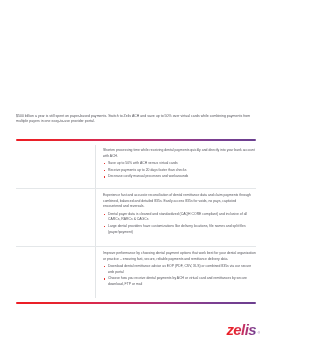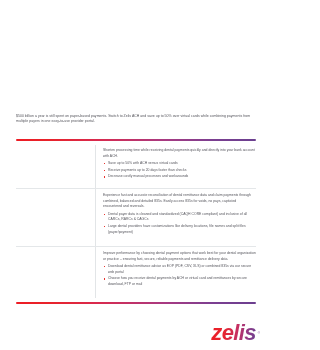--- a/index.html
+++ b/index.html
@@ -131,21 +131,21 @@
     width: 1.3px;
     height: 1.3px;
     background: #E8332E;
   }
 
   
   .logo {
     position: absolute;
     right: 15px;
     top: 322px;
-    font-size: 22px;
+    font-size: 15px;
     font-weight: bold;
     font-style: italic;
     letter-spacing: -0.6px;
     line-height: 1;
     background: linear-gradient(95deg, #ED1C24 0%, #E62630 30%, #C52F62 58%, #8E3A88 82%, #6B3F8F 100%);
     -webkit-background-clip: text;
     background-clip: text;
     color: transparent;
     -webkit-text-fill-color: transparent;
   }

